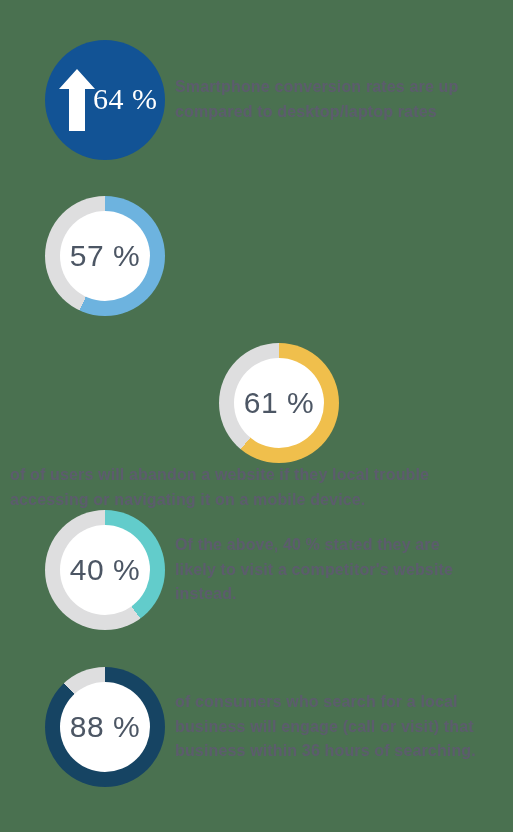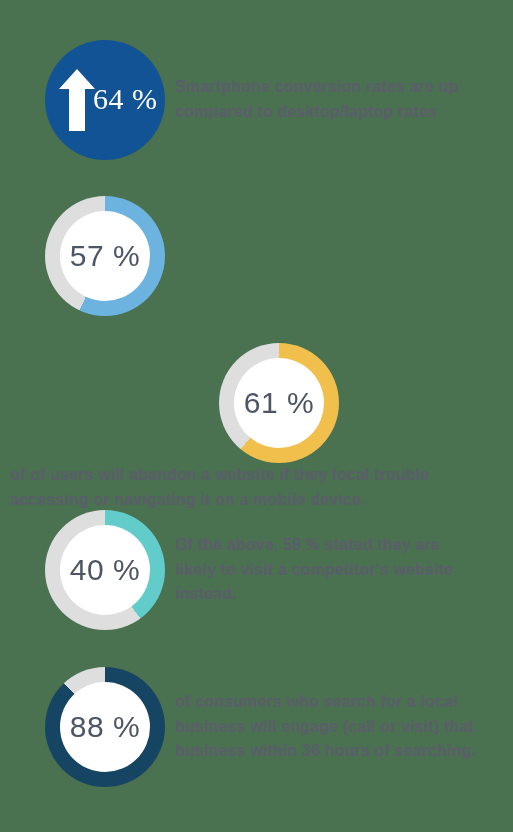--- a/index.html
+++ b/index.html
@@ -150,21 +150,21 @@
   </div>
 
   <div class="stat-row" style="top:510px;height:120px;justify-content:flex-end;">
     <div class="stat-graphic">
       <div class="donut" id="donut-3" style="background: conic-gradient(rgb(98, 204, 203) 0deg, rgb(98, 204, 203) 144deg, rgb(222, 222, 223) 144deg, rgb(222, 222, 223) 360deg);">
         <div class="donut-hole">
           <span class="pct-label">40 %</span>
         </div>
       </div>
     </div>
-    <div class="stat-text">Of the above, 59 % stated they are likely to visit a competitor's website instead.</div>
+    <div class="stat-text">Of the above, 40 % stated they are likely to visit a competitor's website instead.</div>
   </div>
 
   <div class="stat-row" style="top:667px;height:120px;">
     <div class="stat-graphic">
       <div class="donut" id="donut-4" style="background: conic-gradient(rgb(22, 68, 99) 0deg, rgb(22, 68, 99) 316.8deg, rgb(222, 222, 223) 316.8deg, rgb(222, 222, 223) 360deg);">
         <div class="donut-hole">
           <span class="pct-label">88 %</span>
         </div>
       </div>
     </div>

